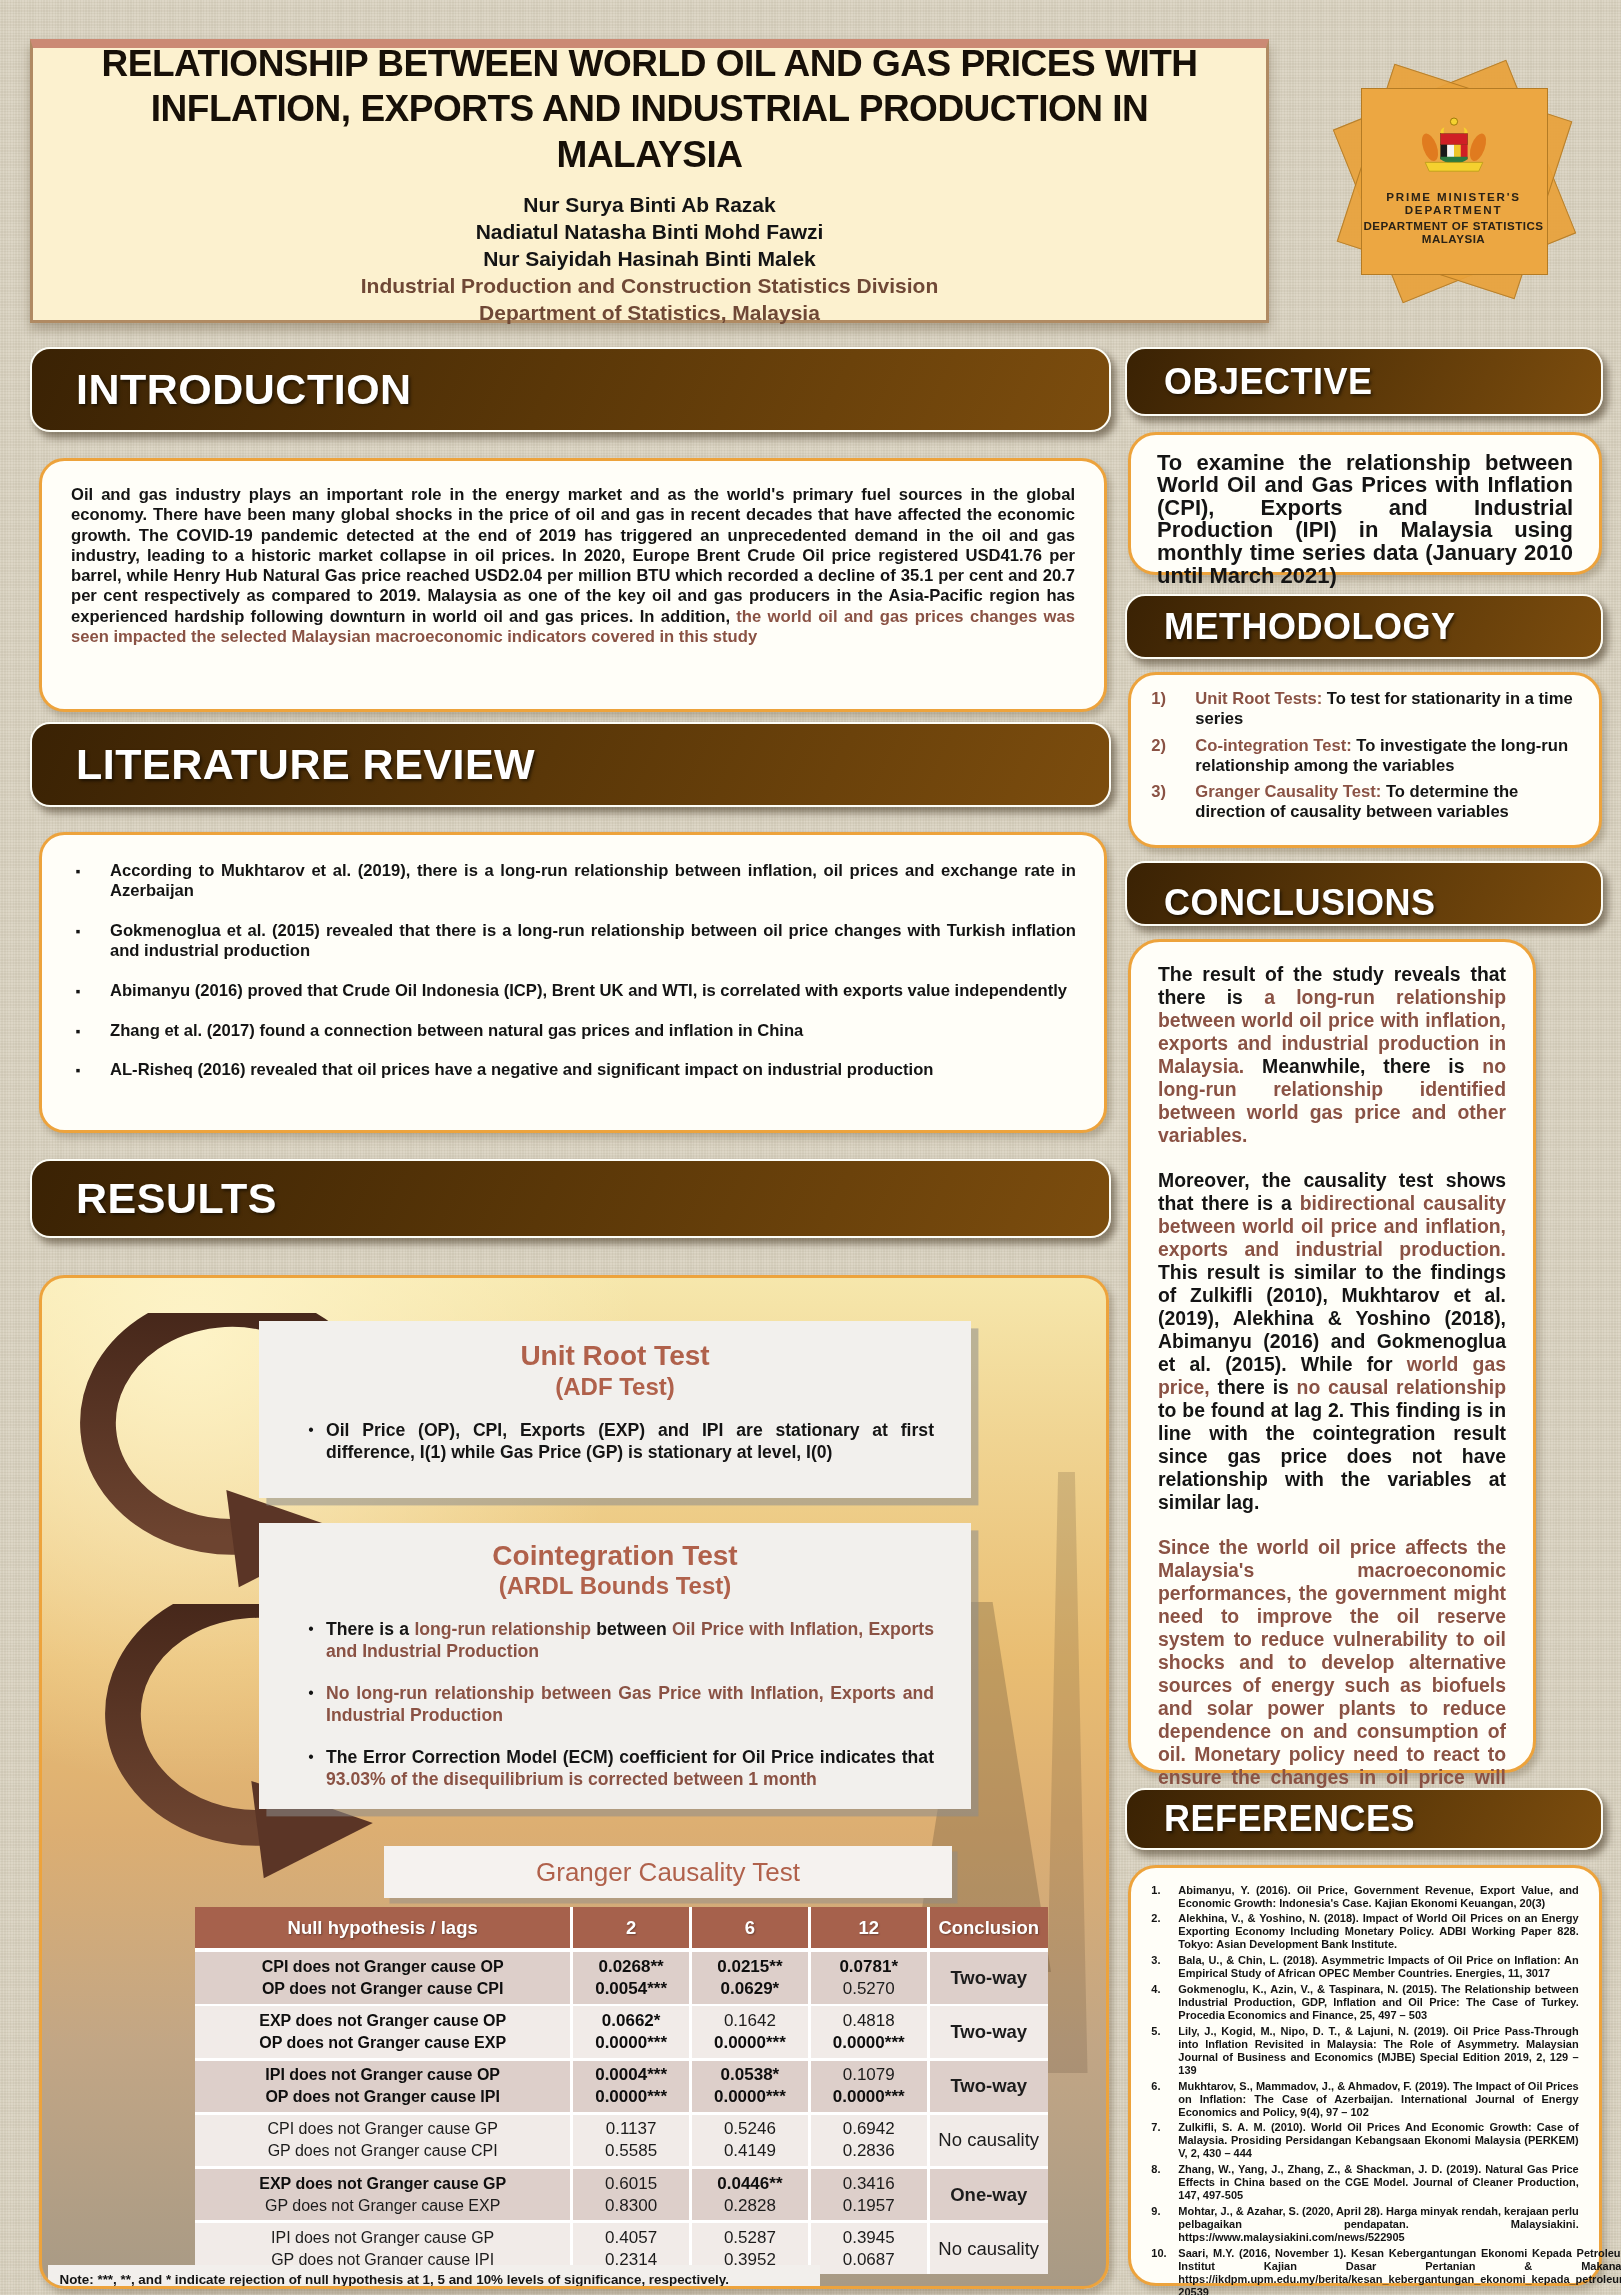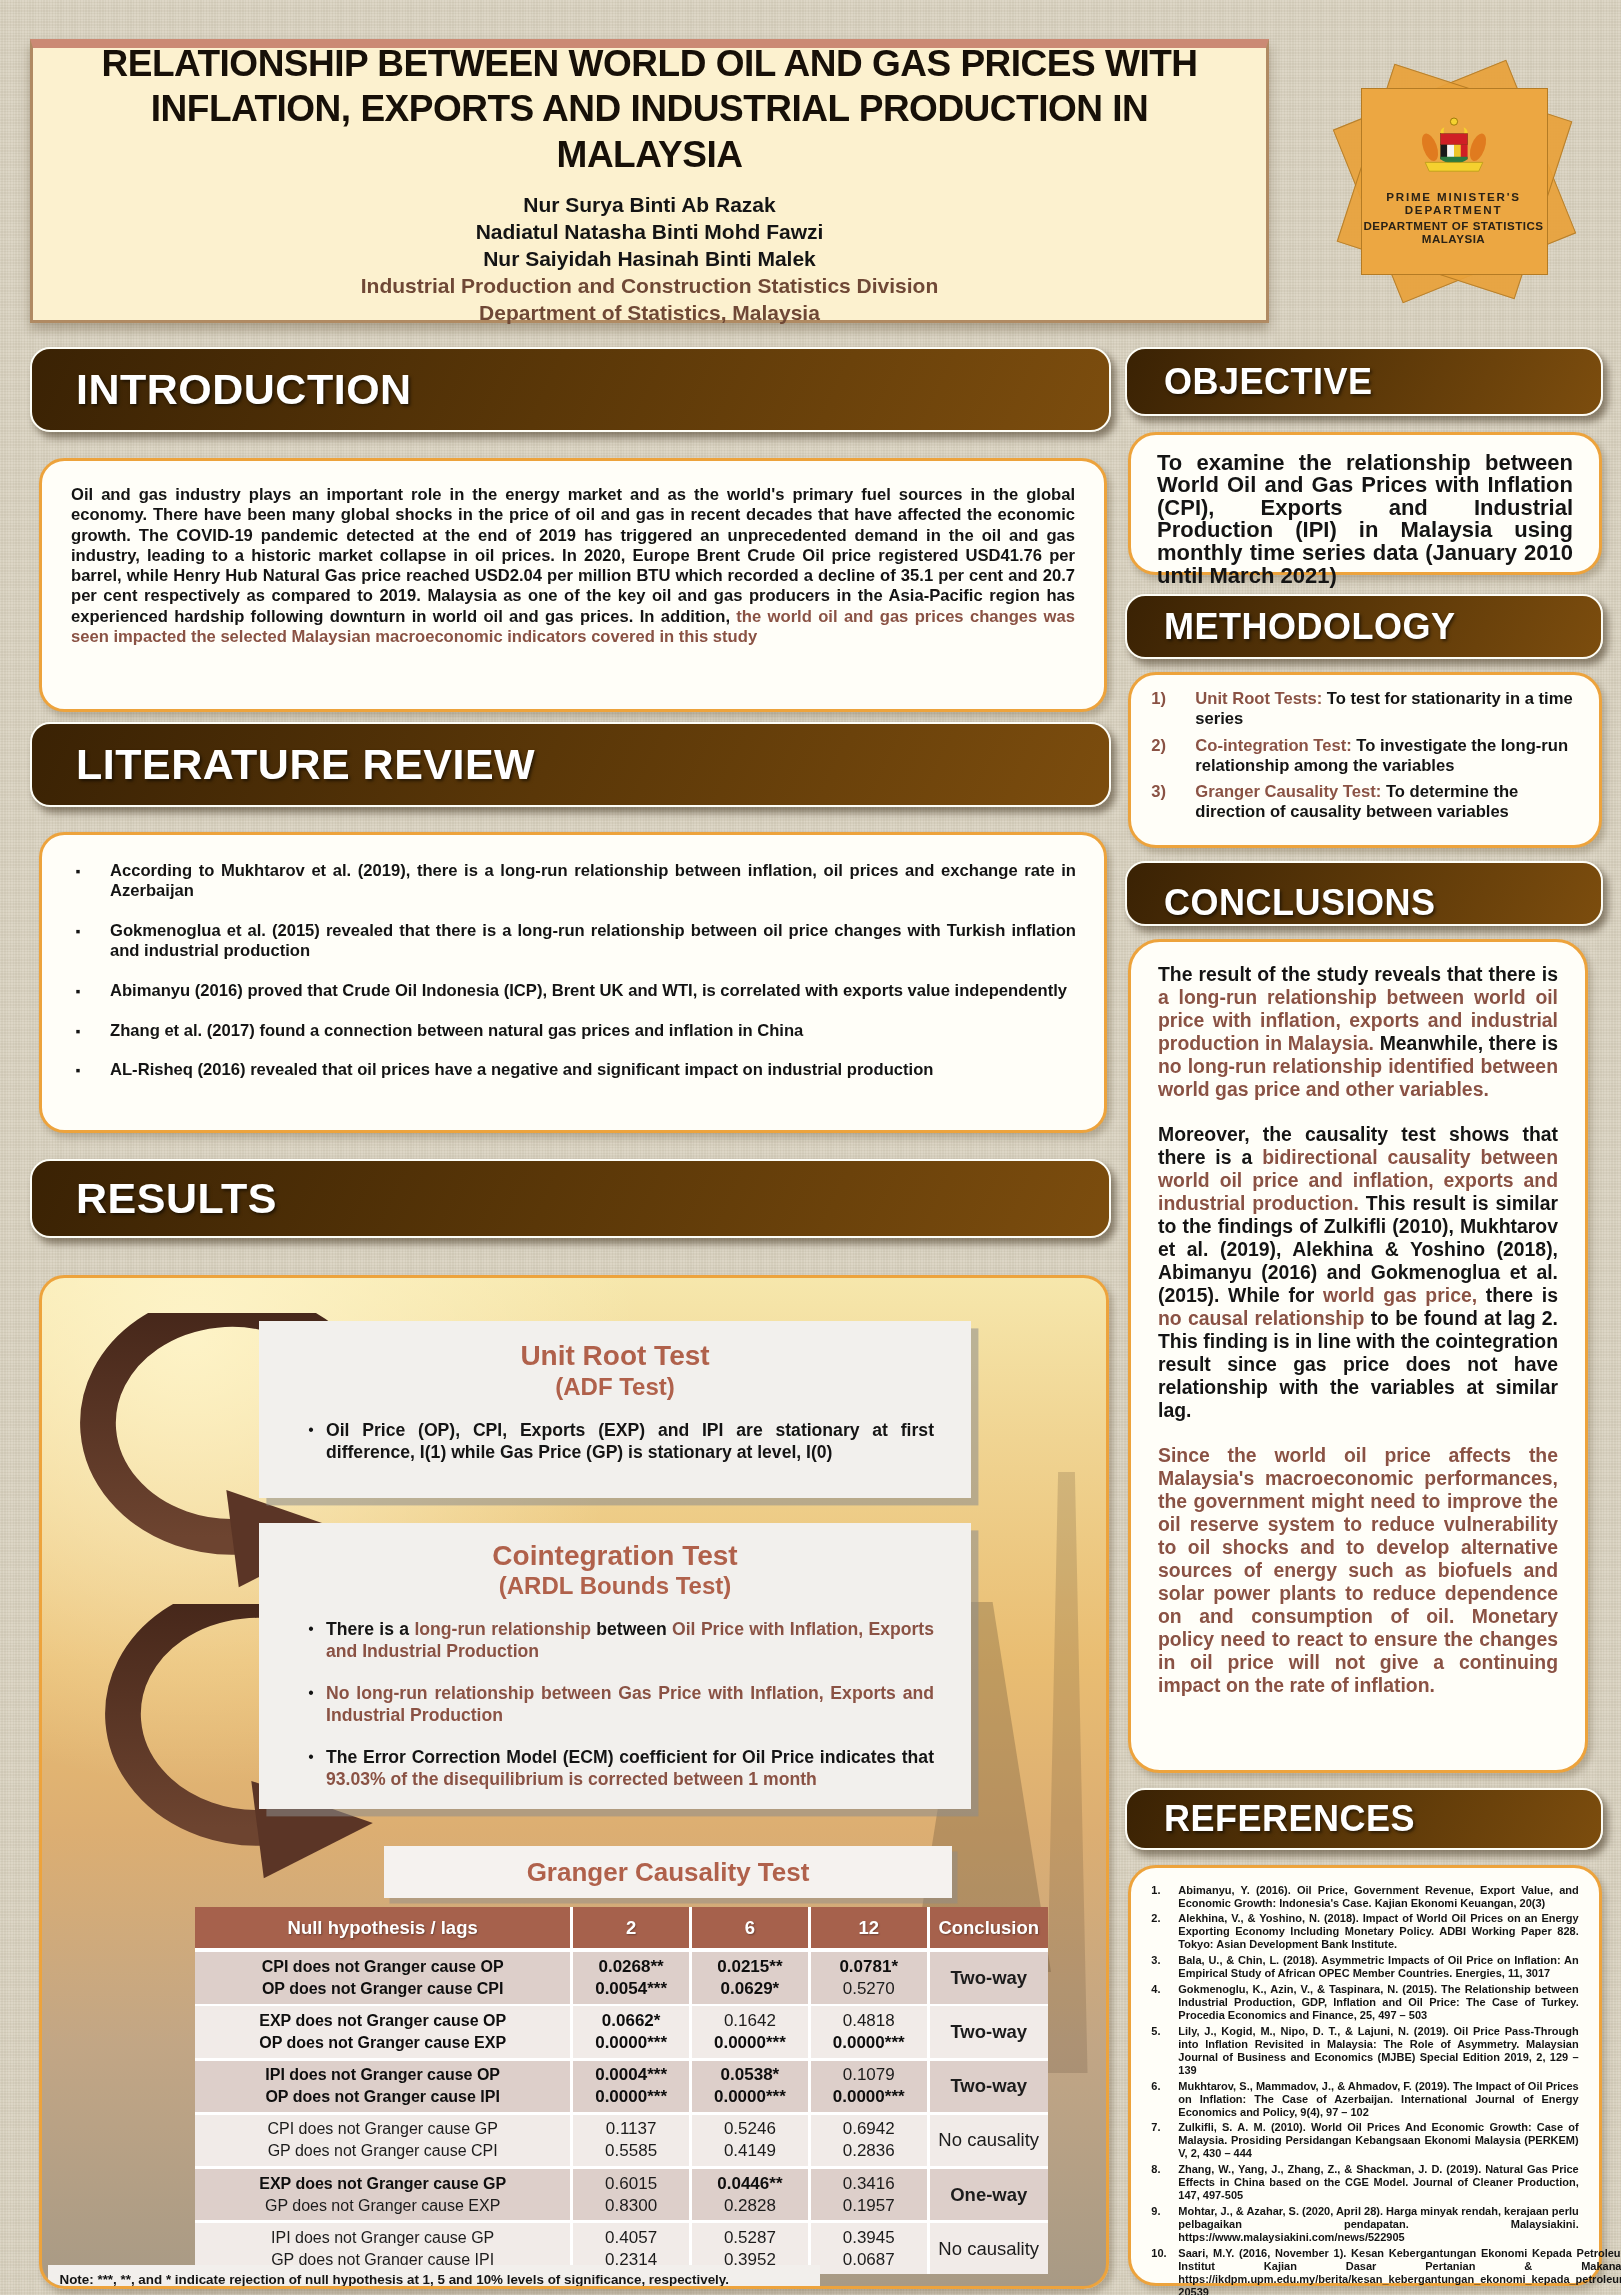--- a/index.html
+++ b/index.html
@@ -93,21 +93,21 @@
   .white-card { position:absolute; background:#f2f0ed; box-shadow:7.4px 7.4px 0 rgba(140,140,140,.55);
     box-sizing:border-box; }
   .wc-title { font-size:28px; font-weight:bold; color:#b0614b; text-align:center; line-height:1.15; }
   .wc-sub { font-size:24px; font-weight:bold; color:#b0614b; text-align:center; line-height:1.15; }
   .wc-bullets { margin-top:18.5px; display:flex; flex-direction:column; gap:20.3px; padding:0 18.5px; }
   .rb-item { display:grid; grid-template-columns:30px 1fr; }
   .dot-bullet { font-size:15.7px; line-height:22px; color:#141414; text-align:center; }
   .rb-body { font-size:17.6px; line-height:22px; font-weight:bold; color:#141414; text-align:justify; }
   .granger-title-box { position:absolute; background:#f5f2ef; box-shadow:5.5px 5.5px 0 rgba(140,140,140,.45);
     display:flex; align-items:center; justify-content:center; }
-  .granger-title-box .label { font-size:26px; font-weight:bold; color:#b0614b; }
+  .granger-title-box .label { font-size:26px; font-weight:normal; color:#b0614b; }
   
   .g-table { position:absolute; left:153px; top:629px; width:853px; background:#fff;
     display:flex; flex-direction:column; gap:4.2px; padding:0; }
   .g-row, .g-head { display:grid; grid-template-columns:44% 13.6% 13.6% 13.6% 1fr; gap:2.8px; background:#fff; }
   .g-head-cell { background:#a6614c; color:#fff; font-weight:bold; font-size:18.5px;
     display:flex; align-items:center; justify-content:center; height:41px;
     text-shadow:0.9px 1.4px 1.8px rgba(0,0,0,.35); }
   .g-cell { display:flex; flex-direction:column; align-items:center; justify-content:center;
     padding:3.7px 2.8px; min-height:44px; }
   .g-row.dark .g-cell { background:#ddcfca; }
@@ -433,21 +433,21 @@
         <div class="meth-item">
           <span class="meth-num">3)</span>
           <span class="meth-body"><span class="accent">Granger Causality Test: </span>To determine the direction of causality between variables</span>
         </div>
       </div>
   </div>
 
   <div class="section-header small" style="left:1125px; top:861px; width:478px; height:65px; padding-left:37px;align-items:flex-end;">
     <span class="label">CONCLUSIONS</span>
   </div>
-  <div class="content-box" style="left:1128px; top:939px; width:460px; height:834px; border-radius:32px;">
+  <div class="content-box" style="left:1128px; top:939px; width:408px; height:834px; border-radius:32px;">
     <div class="conc-body">
       <p class="conc-para"><span>The result of the study reveals that there is </span><span class="accent">a long-run relationship between world oil price with inflation, exports and industrial production in Malaysia.</span><span> Meanwhile, there is </span><span class="accent">no long-run relationship identified between world gas price and other variables.</span></p>
       <p class="conc-para"><span>Moreover, the causality test shows that there is a </span><span class="accent">bidirectional causality between world oil price and inflation, exports and industrial production.</span><span> This result is similar to the findings of Zulkifli (2010), Mukhtarov et al. (2019), Alekhina &amp; Yoshino (2018), Abimanyu (2016) and Gokmenoglua et al. (2015). While for </span><span class="accent">world gas price,</span><span> there is </span><span class="accent">no causal relationship</span><span> to be found at lag 2. This finding is in line with the cointegration result since gas price does not have relationship with the variables at similar lag.</span></p>
       <p class="conc-para"><span class="accent">Since the world oil price affects the Malaysia's macroeconomic performances, the government might need to improve the oil reserve system to reduce vulnerability to oil shocks and to develop alternative sources of energy such as biofuels and solar power plants to reduce dependence on and consumption of oil. Monetary policy need to react to ensure the changes in oil price will not give a continuing impact on the rate of inflation.</span></p>
     </div>
   </div>
 
   <div class="section-header small" style="left:1125px; top:1788px; width:478px; height:62px; padding-left:37px;">
     <span class="label">REFERENCES</span>
   </div>

